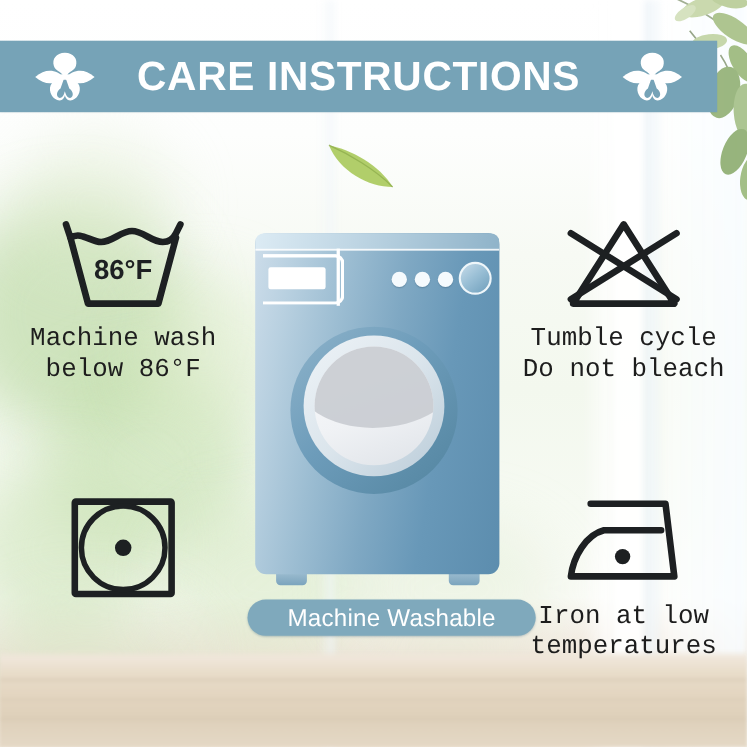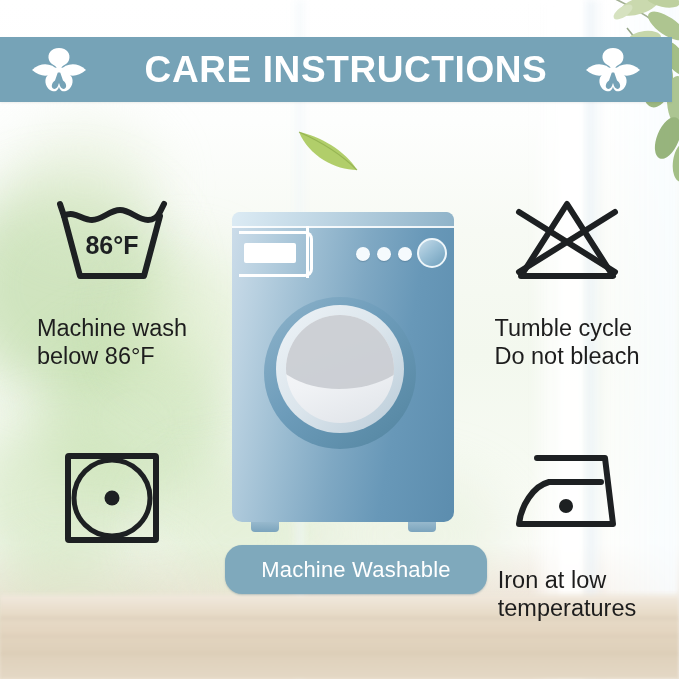--- a/index.html
+++ b/index.html
@@ -108,21 +108,20 @@
     position: absolute;
     left: 0;
     top: 37px;
     width: 652px;
     height: 65px;
     background: #76a3b7;
     display: flex;
     align-items: center;
     justify-content: center;
     box-shadow: 0 1px 2px rgba(0,0,0,0.07);
-    padding-left: 20px;
   }
   .banner-title {
     color: #ffffff;
     font-size: 37px;
     font-weight: bold;
     letter-spacing: 0.6px;
     white-space: nowrap;
     font-family: "Liberation Sans", sans-serif;
   }
   .fleur {
@@ -142,25 +141,26 @@
     display: flex;
     flex-direction: column;
     align-items: center;
   }
   .care-icon {
     height: 92px;
     display: flex;
     justify-content: center;
   }
   .care-label {
-    margin-top: 25px;
+    margin-top: 5px;
+    text-align: center;
     color: #1d1d1d;
     font-size: 23.5px;
     line-height: 1.18;
-    font-family: Liberation Sans, sans-serif;
+    font-family: Liberation Mono, monospace;
     white-space: pre-line;
   }
 
   .item-wash   { left: -3px;  top: 198px; }
   .item-bleach { left: 452px; top: 198px; }
   .item-dry    { left: -3px;  top: 450px; }
   .item-iron   { left: 452px; top: 450px; }
 
   
   .washer {
@@ -292,21 +292,21 @@
   }
   .foot-l { left: 19px; }
   .foot-r { left: 176px; }
 
   
   .badge {
     position: absolute;
     left: 225px;
     top: 545px;
     width: 262px;
-    height: 49px;
+    height: 33px;
     border-radius: 17px;
     background: #7fa9bc;
     display: flex;
     align-items: center;
     justify-content: center;
     box-shadow: 0 1px 2px rgba(60,100,125,0.3);
   }
   .badge-text {
     color: #ffffff;
     font-size: 22px;

